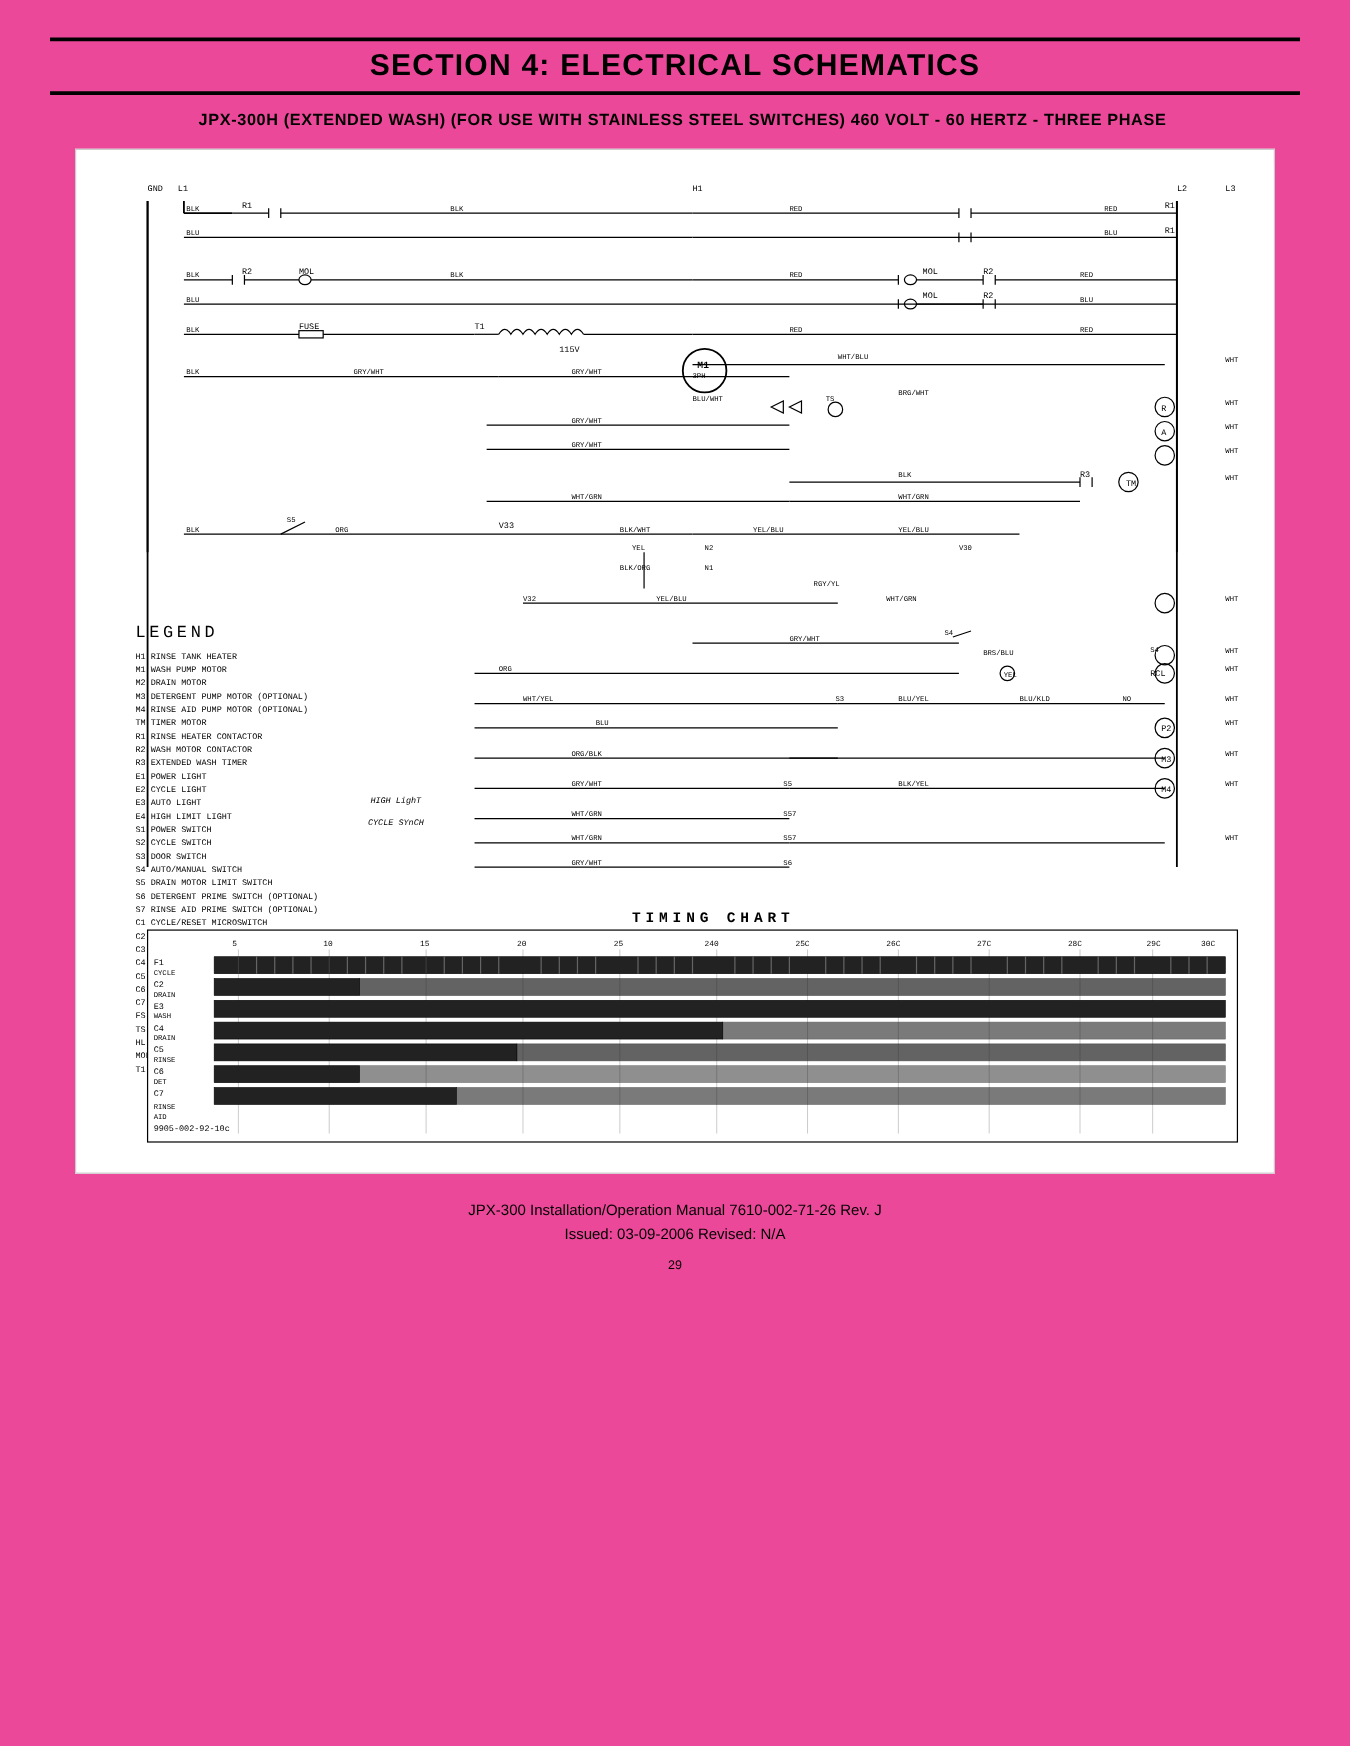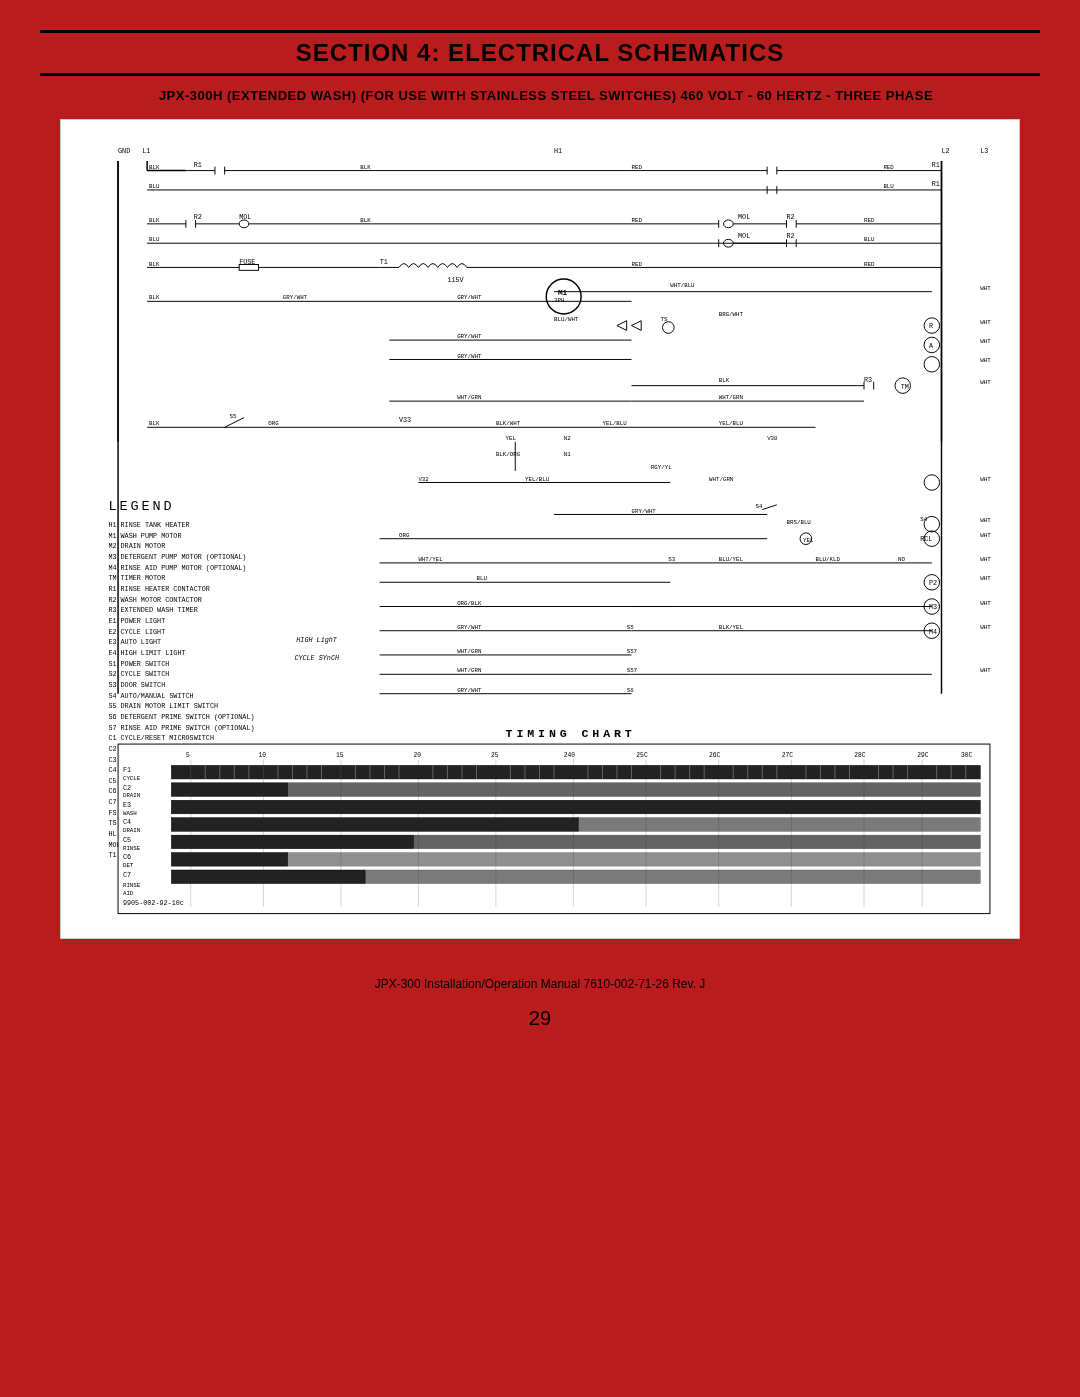--- a/index.html
+++ b/index.html
@@ -6,21 +6,21 @@
     body {
       width: 1080px;
       min-height: 1397px;
       background: #ffffff;
       font-family: Arial, sans-serif;
       position: relative;
     }
     .page-container {
       width: 1080px;
       min-height: 1397px;
-      background: #b91c1c;
+      background: #ec4899;
       padding: 30px 40px;
       display: flex;
       flex-direction: column;
       align-items: center;
     }
     .section-title {
       font-size: 24px;
       font-weight: bold;
       text-align: center;
       border-top: 3px solid #000;
@@ -47,27 +47,27 @@
       overflow: hidden;
       padding-left: 28px;
     }
     
     .schematic-svg {
       width: 100%;
       height: 100%;
     }
     
     .footer {
-      margin-top: 36px;
+      margin-top: 20px;
       text-align: center;
       font-size: 12px;
       line-height: 1.6;
     }
     .page-number {
-      font-size: 20px;
+      font-size: 10px;
       margin-top: 8px;
     }
     
     svg text {
       font-family: 'Courier New', monospace;
     }
   </style>
 </head>
 <body>
 
@@ -504,16 +504,17 @@
         <line x1="875" y1="654" x2="875" y2="668"></line>
         <line x1="890" y1="654" x2="890" y2="668"></line>
         <line x1="905" y1="654" x2="905" y2="668"></line>
       </g>
 
     </svg>
   </div>
 
   <div class="footer">
     <div>JPX-300 Installation/Operation Manual 7610-002-71-26 Rev. J</div>
+    <div>Issued: 03-09-2006  Revised: N/A</div>
     <div class="page-number">29</div>
   </div>
 
 </div>
 
 </body></html>

